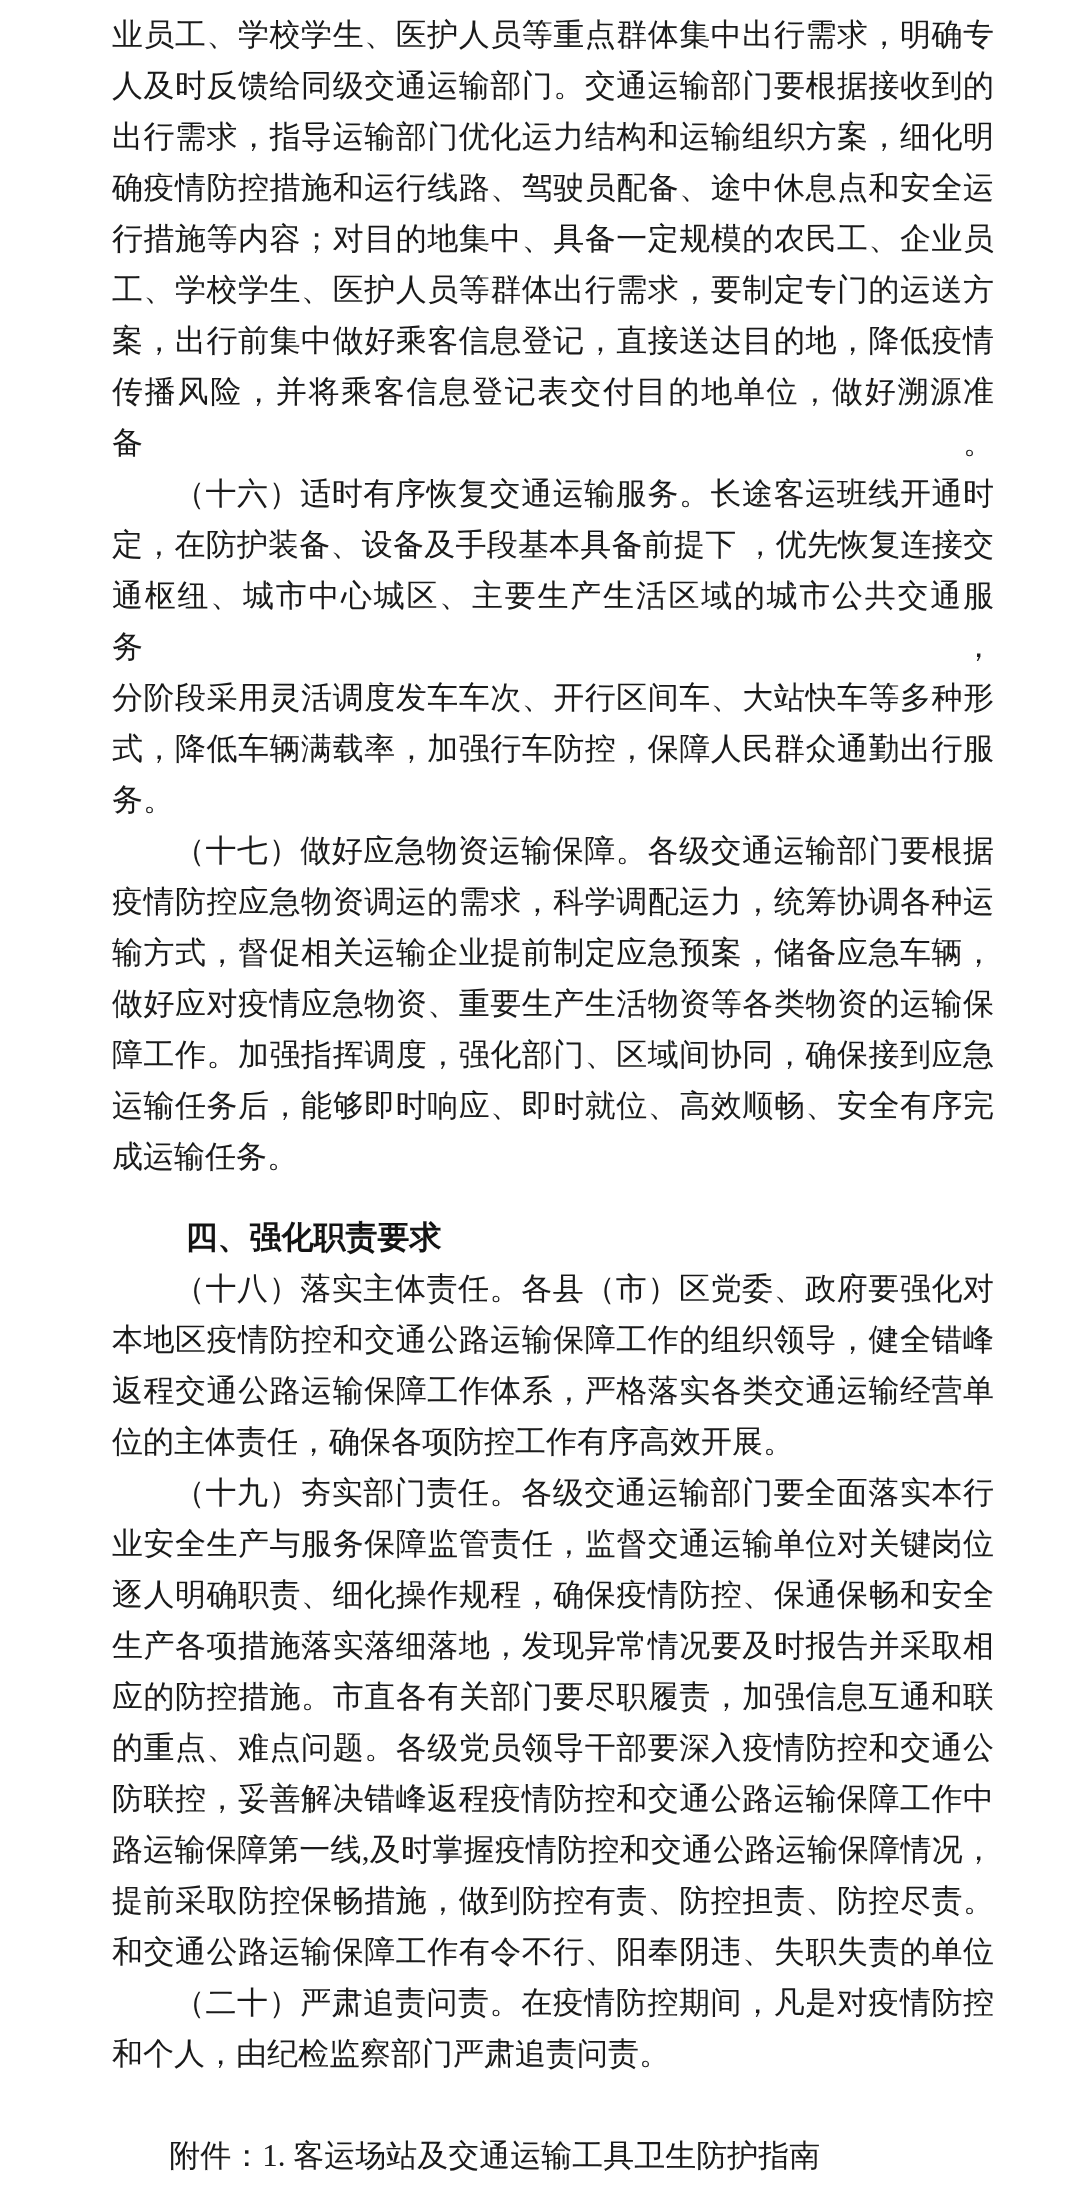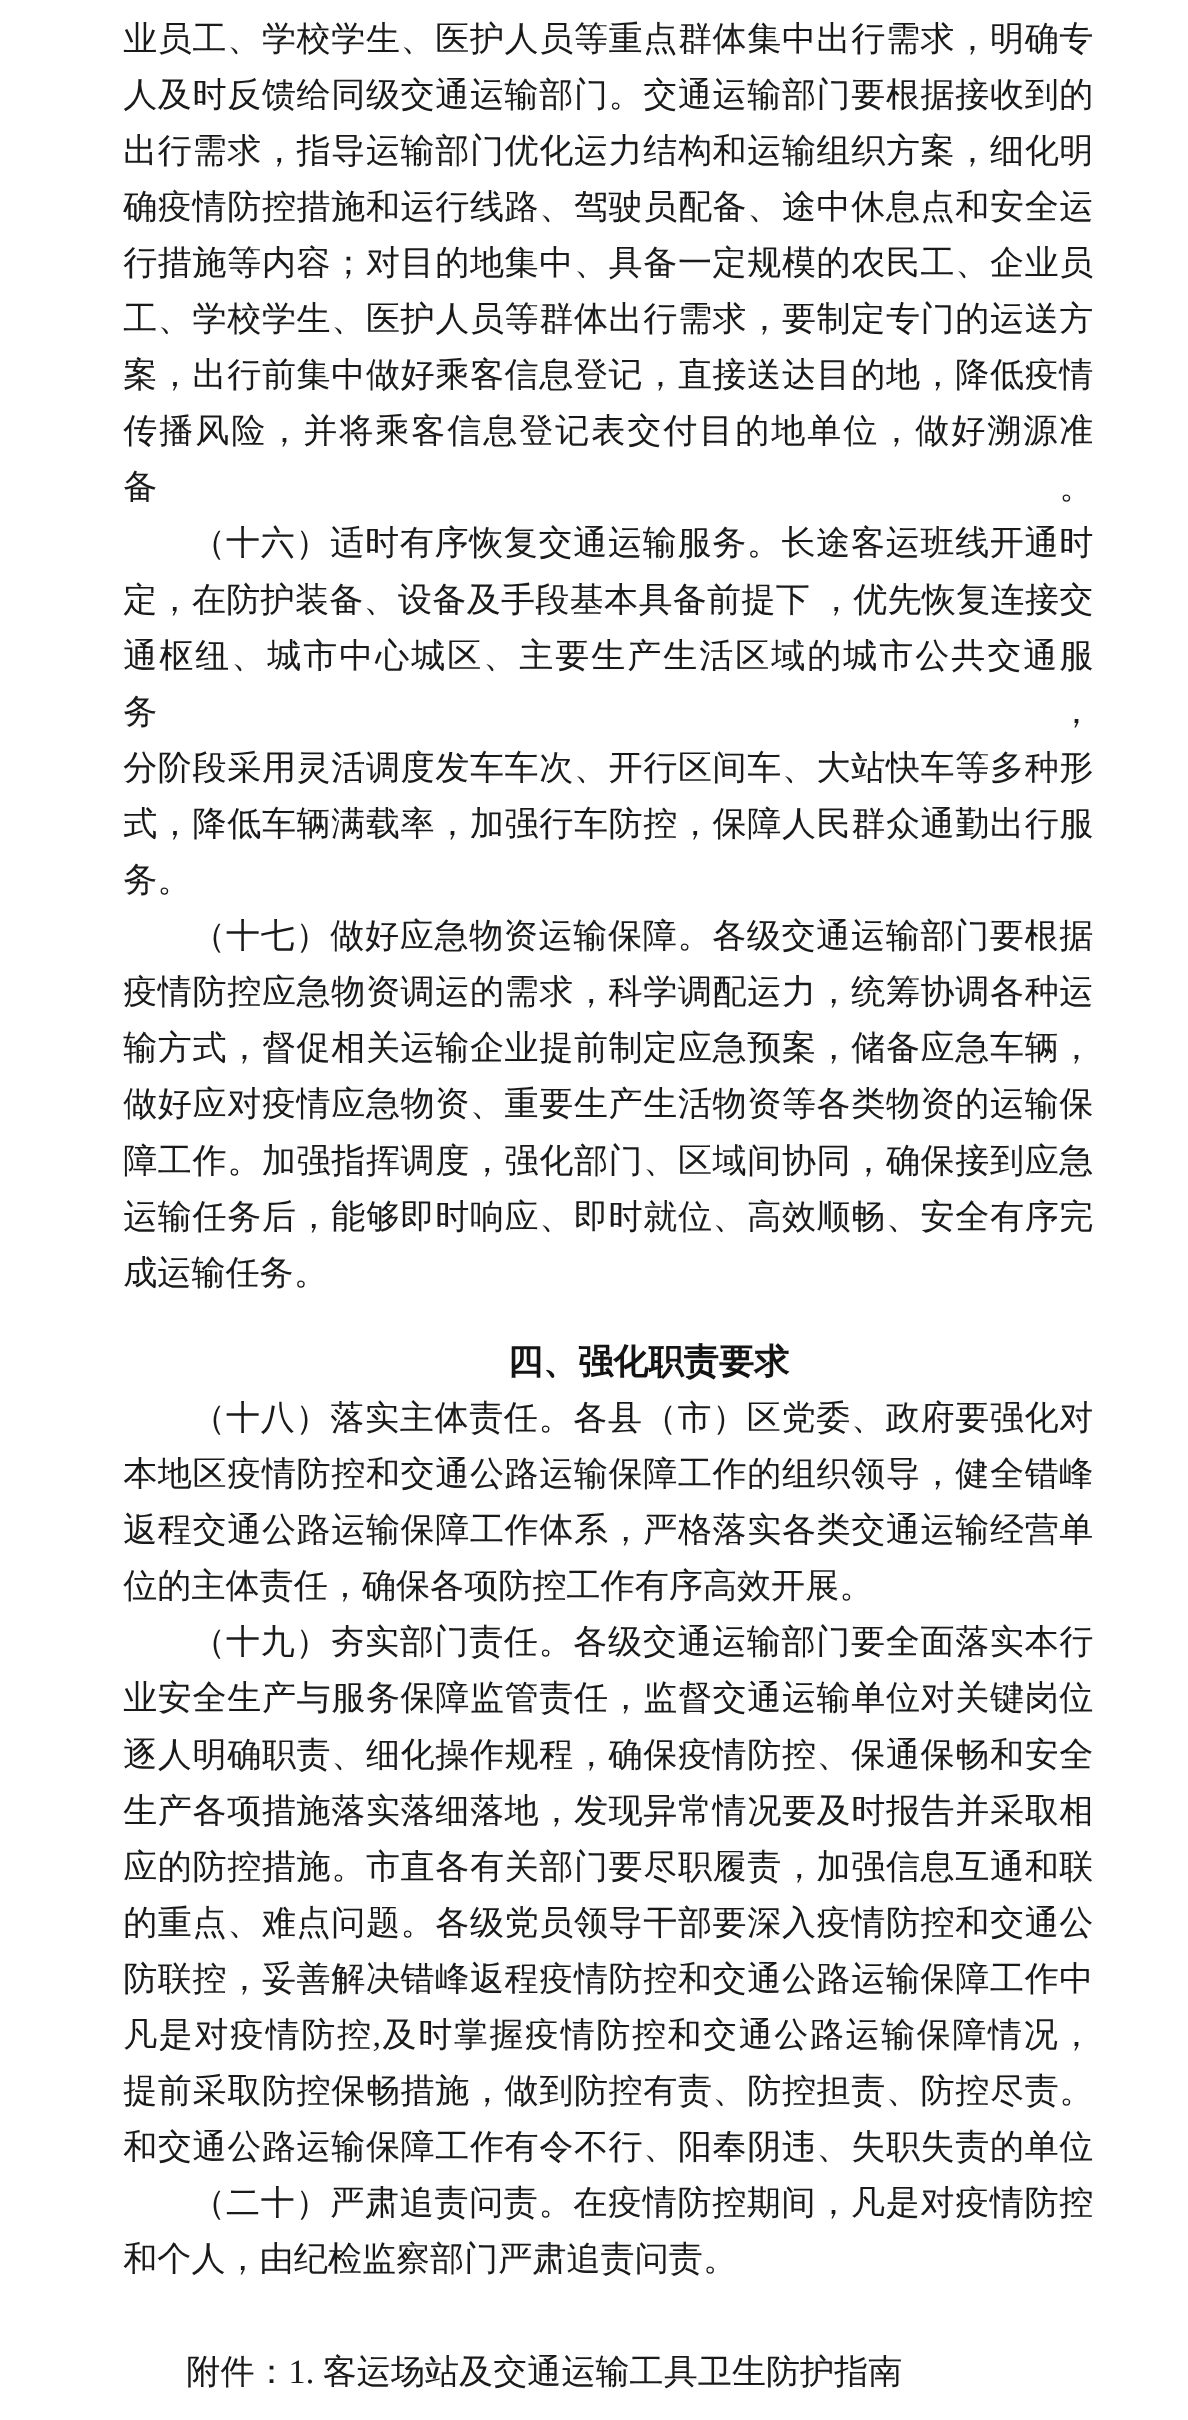--- a/index.html
+++ b/index.html
@@ -26,21 +26,21 @@
   .l { text-align: left; text-align-last: left; }
   
   .indent { text-indent: 2em; }
   .heading {
     font-family: "Liberation Sans", "DejaVu Sans", sans-serif;
     font-weight: 700;
     font-size: 32px;
     color: #141414;
     text-indent: 2.3em;
     margin-top: 30px;
-    text-align: center;
+    text-align: left;
   }
   .attach-block { margin-top: 51px; }
   .attach-1 { text-indent: 1.85em; }
 </style>
 </head>
 <body>
 
 <div class="doc">
 
   <div class="para">
@@ -83,21 +83,21 @@
   </div>
 
   <div class="para">
     <div class="line j indent">（十九）夯实部门责任。各级交通运输部门要全面落实本行</div>
     <div class="line j">业安全生产与服务保障监管责任，监督交通运输单位对关键岗位</div>
     <div class="line j">逐人明确职责、细化操作规程，确保疫情防控、保通保畅和安全</div>
     <div class="line j">生产各项措施落实落细落地，发现异常情况要及时报告并采取相</div>
     <div class="line j">应的防控措施。市直各有关部门要尽职履责，加强信息互通和联</div>
     <div class="line j">的重点、难点问题。各级党员领导干部要深入疫情防控和交通公</div>
     <div class="line j">防联控，妥善解决错峰返程疫情防控和交通公路运输保障工作中</div>
-    <div class="line j">凡是对疫情防控,及时掌握疫情防控和交通公路运输保障情况，</div>
+    <div class="line j">路运输保障第一线,及时掌握疫情防控和交通公路运输保障情况，</div>
     <div class="line j">提前采取防控保畅措施，做到防控有责、防控担责、防控尽责。</div>
   </div>
 
   <div class="para">
     <div class="line j">和交通公路运输保障工作有令不行、阳奉阴违、失职失责的单位</div>
     <div class="line j indent">（二十）严肃追责问责。在疫情防控期间，凡是对疫情防控</div>
     <div class="line l">和个人，由纪检监察部门严肃追责问责。</div>
   </div>
 
   <div class="para attach-block">

